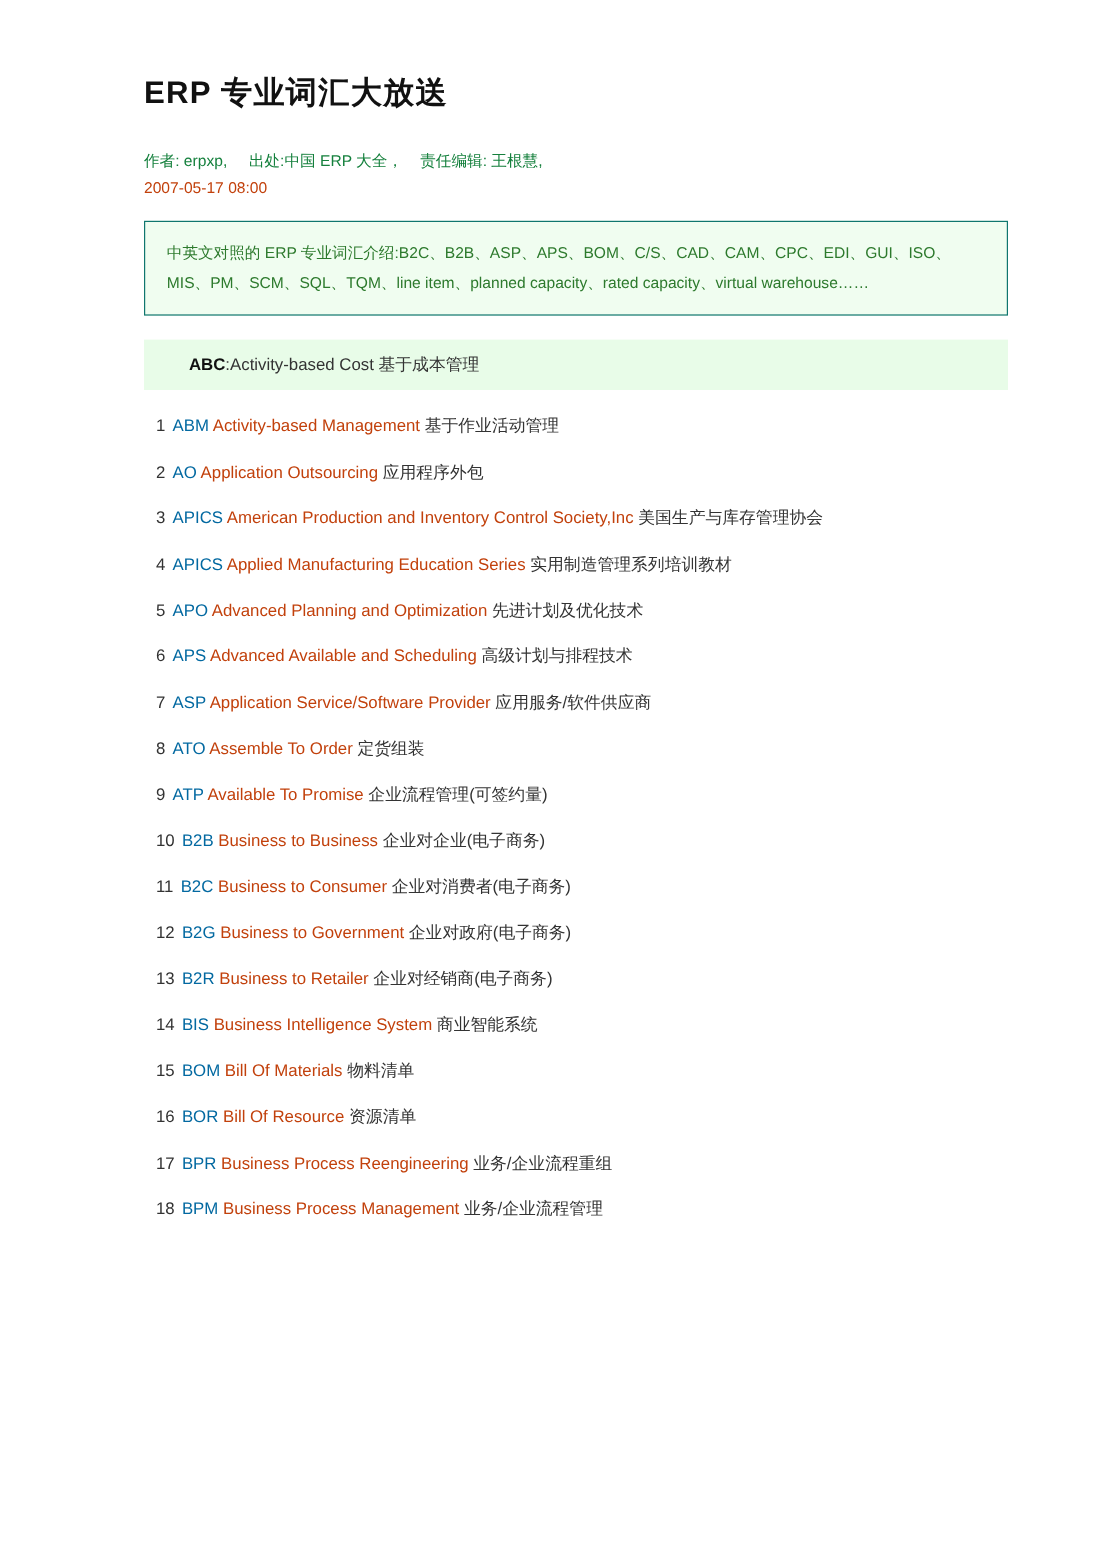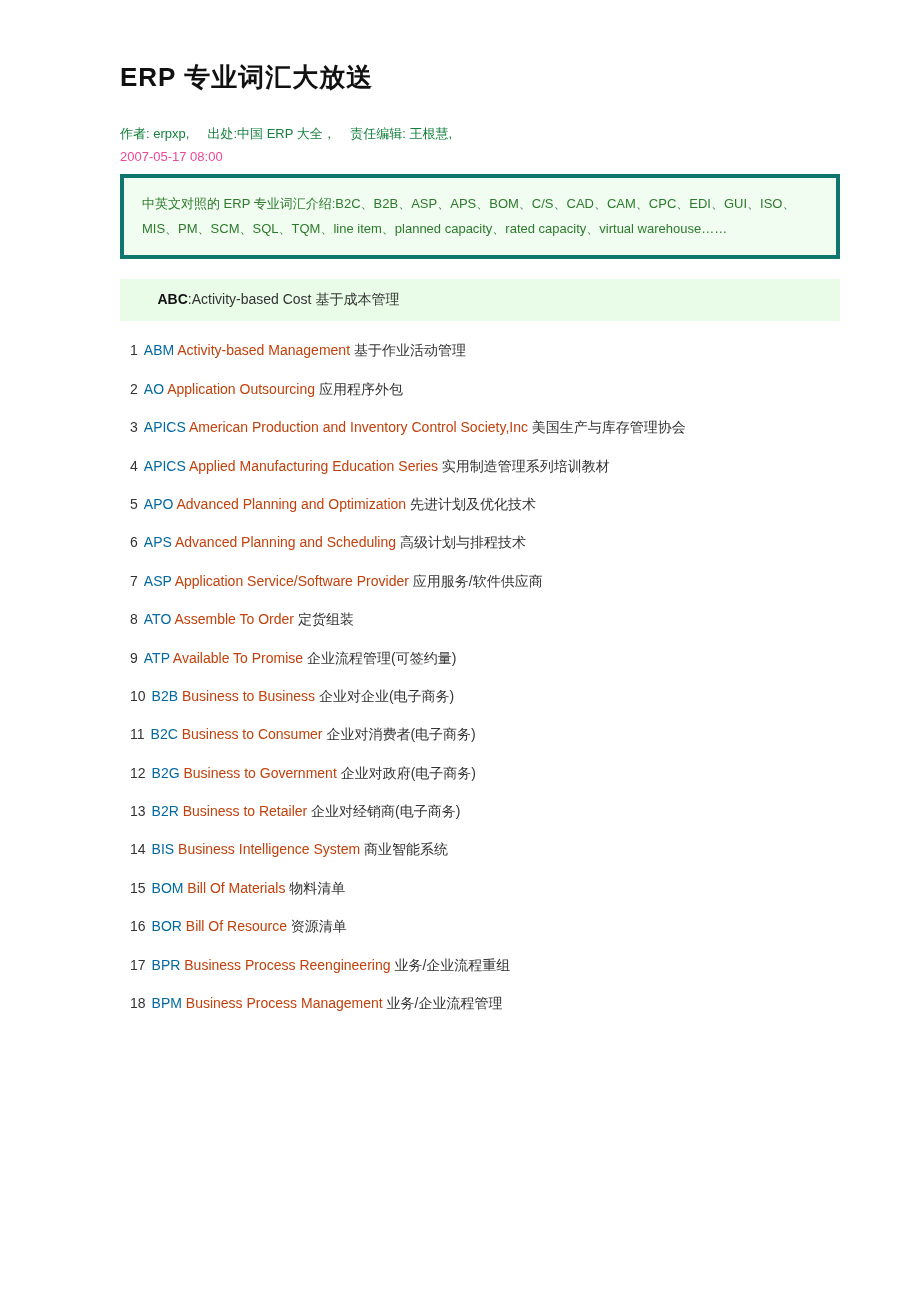--- a/index.html
+++ b/index.html
@@ -31,27 +31,27 @@
     }
 
     .meta-author {
       font-size: 13px;
       color: #15803d;
       margin-bottom: 6px;
     }
 
     .meta-date {
       font-size: 13px;
-      color: #ec4899;
-      margin-bottom: 10px;
+      color: #c2410c;
+      margin-bottom: 20px;
     }
 
     .intro-box {
       background-color: #f0fdf0;
-      border: 4px solid #0f766e;
+      border: 1px solid #0f766e;
       padding: 14px 18px;
       margin-bottom: 20px;
       font-size: 13px;
       line-height: 1.9;
       color: #2d7a2d;
     }
 
     .intro-box .intro-links {
       color: #2d7a2d;
     }
@@ -123,21 +123,21 @@
   &nbsp;&nbsp;&nbsp;&nbsp;
   <span class="term-key">ABC</span><span>:</span><span>Activity-based Cost</span><span> 基于成本管理</span>
 </div>
 
 <ul class="entry-list" id="entry-list">
 <li><span class="num">1</span><span class="abbr">ABM</span> <span class="full">Activity-based Management</span><span class="zh"> 基于作业活动管理</span></li>
     <li><span class="num">2</span><span class="abbr">AO</span> <span class="full">Application Outsourcing</span><span class="zh"> 应用程序外包</span></li>
     <li><span class="num">3</span><span class="abbr">APICS</span> <span class="full">American Production and Inventory Control Society,Inc</span><span class="zh"> 美国生产与库存管理协会</span></li>
     <li><span class="num">4</span><span class="abbr">APICS</span> <span class="full">Applied Manufacturing Education Series</span><span class="zh"> 实用制造管理系列培训教材</span></li>
     <li><span class="num">5</span><span class="abbr">APO</span> <span class="full">Advanced Planning and Optimization</span><span class="zh"> 先进计划及优化技术</span></li>
-    <li><span class="num">6</span><span class="abbr">APS</span> <span class="full">Advanced Planning and Scheduling</span><span class="zh"> 高级计划与排程技术</span></li>
+    <li><span class="num">6</span><span class="abbr">APS</span> <span class="full">Advanced Available and Scheduling</span><span class="zh"> 高级计划与排程技术</span></li>
     <li><span class="num">7</span><span class="abbr">ASP</span> <span class="full">Application Service/Software Provider</span><span class="zh"> 应用服务/软件供应商</span></li>
     <li><span class="num">8</span><span class="abbr">ATO</span> <span class="full">Assemble To Order</span><span class="zh"> 定货组装</span></li>
     <li><span class="num">9</span><span class="abbr">ATP</span> <span class="full">Available To Promise</span><span class="zh"> 企业流程管理(可签约量)</span></li>
     <li><span class="num">10</span><span class="abbr">B2B</span> <span class="full">Business to Business</span><span class="zh"> 企业对企业(电子商务)</span></li>
     <li><span class="num">11</span><span class="abbr">B2C</span> <span class="full">Business to Consumer</span><span class="zh"> 企业对消费者(电子商务)</span></li>
     <li><span class="num">12</span><span class="abbr">B2G</span> <span class="full">Business to Government</span><span class="zh"> 企业对政府(电子商务)</span></li>
     <li><span class="num">13</span><span class="abbr">B2R</span> <span class="full">Business to Retailer</span><span class="zh"> 企业对经销商(电子商务)</span></li>
     <li><span class="num">14</span><span class="abbr">BIS</span> <span class="full">Business Intelligence System</span><span class="zh"> 商业智能系统</span></li>
     <li><span class="num">15</span><span class="abbr">BOM</span> <span class="full">Bill Of Materials</span><span class="zh"> 物料清单</span></li>
     <li><span class="num">16</span><span class="abbr">BOR</span> <span class="full">Bill Of Resource</span><span class="zh"> 资源清单</span></li>

